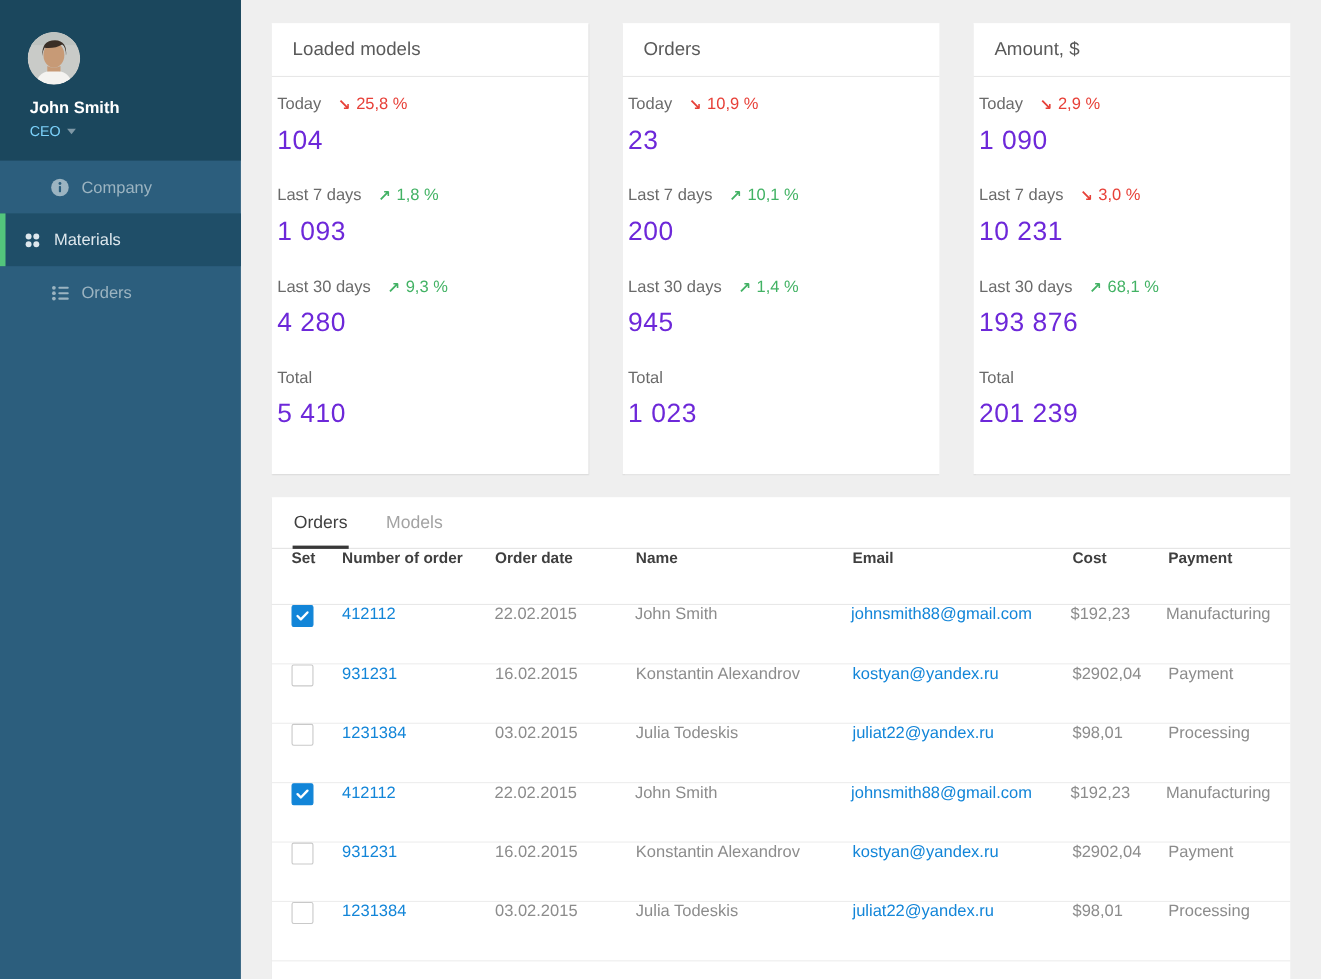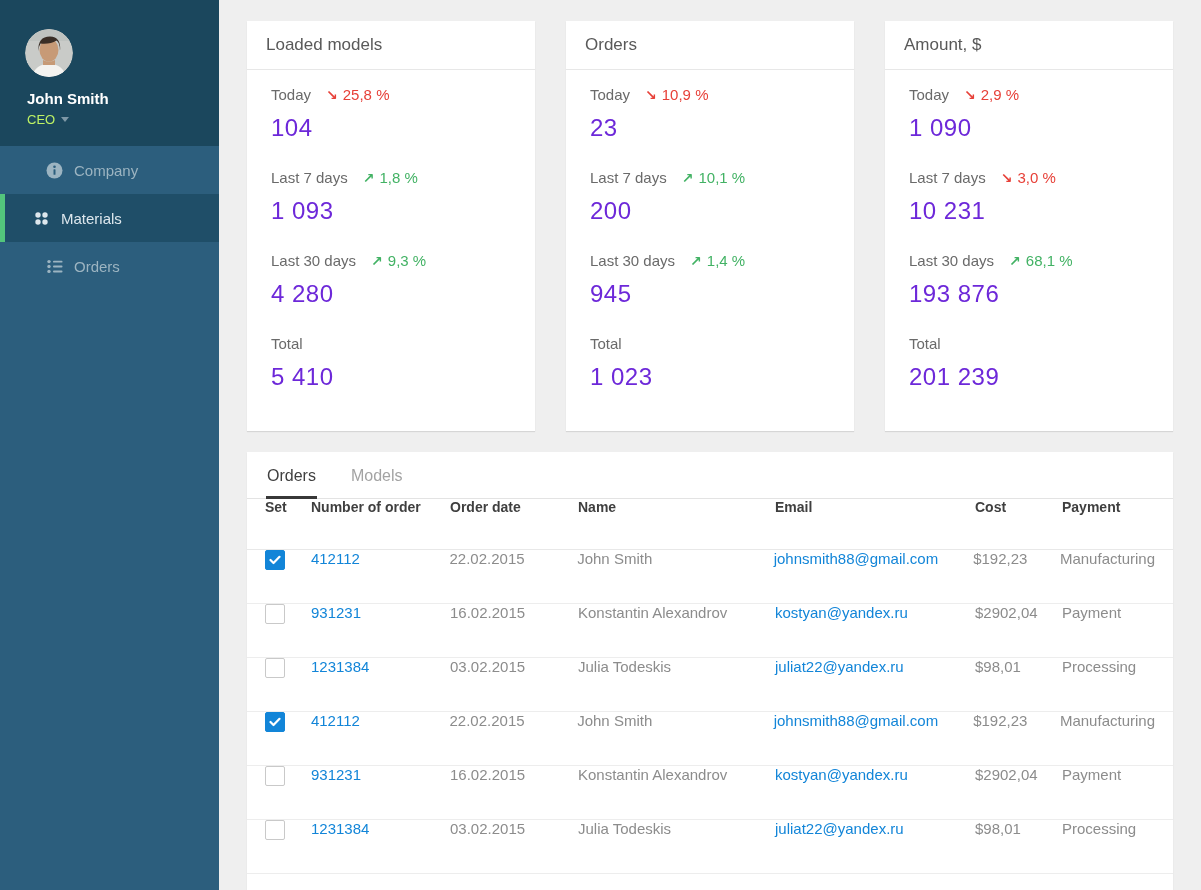--- a/index.html
+++ b/index.html
@@ -7,31 +7,31 @@
     width:1201px;height:890px;position:relative;overflow:hidden;
     background:var(--page-bg,#efefef);
     font-family:"Liberation Sans","DejaVu Sans",sans-serif;
     -webkit-font-smoothing:antialiased;
   }
   
   .sidebar{position:absolute;left:0;top:0;bottom:0;width:219px;background:var(--sidebar-bg,#2c5e7d)}
   .profile{height:146px;box-sizing:border-box;background:var(--sidebar-dark,#1b475d);padding:29px 0 0 25px}
   .avatar{width:48px;height:48px;border-radius:50%;overflow:hidden}
   .uname{color:#ffffff;font-weight:700;font-size:15px;margin:13px 0 0 2px}
-  .urole{color:#bef264;font-size:13px;margin:5px 0 0 2px;display:flex;align-items:center;gap:6px;cursor:pointer;width:max-content}
+  .urole{color:#7dd3fc;font-size:13px;margin:5px 0 0 2px;display:flex;align-items:center;gap:6px;cursor:pointer;width:max-content}
   .caret{width:0;height:0;border-left:4px solid transparent;border-right:4px solid transparent;border-top:5px solid #7e98a6}
   .nav-item{height:48px;display:flex;align-items:center;color:#9cb4c1;font-size:15px;padding-left:46px;cursor:pointer}
   .nav-item .nav-icon{width:17px;height:17px;margin-right:11px;flex:0 0 auto}
-  .nav-item.active{background:var(--sidebar-active,#1f4e68);color:#dde7ed;border-left:5px solid var(--accent-green-bar,#53c57c);padding-left:28px}
+  .nav-item.active{background:var(--sidebar-active,#1f4e68);color:#dde7ed;border-left:5px solid var(--accent-green-bar,#53c57c);padding-left:16px}
   
   .main{position:absolute;left:219px;top:0;right:0;bottom:0;box-sizing:border-box;padding:21px 28px 0}
   .stats-row{display:flex;gap:31px;margin-bottom:21px}
   .stat-card{flex:1;background:#fff;box-shadow:0 1px 1px rgba(0,0,0,.10)}
   .card-title{height:48px;line-height:48px;padding:0 19px;font-size:17px;color:#595959;border-bottom:1px solid #e7e7e7}
-  .card-body{padding:15px 24px 21px}
+  .card-body{padding:15px 5px 21px}
   .stat-group{margin-bottom:19px}
   .stat-group:last-child{margin-bottom:12px}
   .stat-top{display:flex;align-items:center;gap:15px;font-size:15px;color:#6a6a6a;line-height:20px}
   .stat-change{display:flex;align-items:center;gap:5px;font-size:15px}
   .stat-change.up{color:var(--positive,#42b264)}
   .stat-change.down{color:var(--negative,#e74038)}
   .stat-change .arrow{font-size:14px;font-weight:700}
   .stat-value{font-size:24px;line-height:43px;color:#6d28d9;letter-spacing:.5px;margin-top:1px}
   
   .panel{background:#fff;box-shadow:0 1px 1px rgba(0,0,0,.10);padding-bottom:19px}

